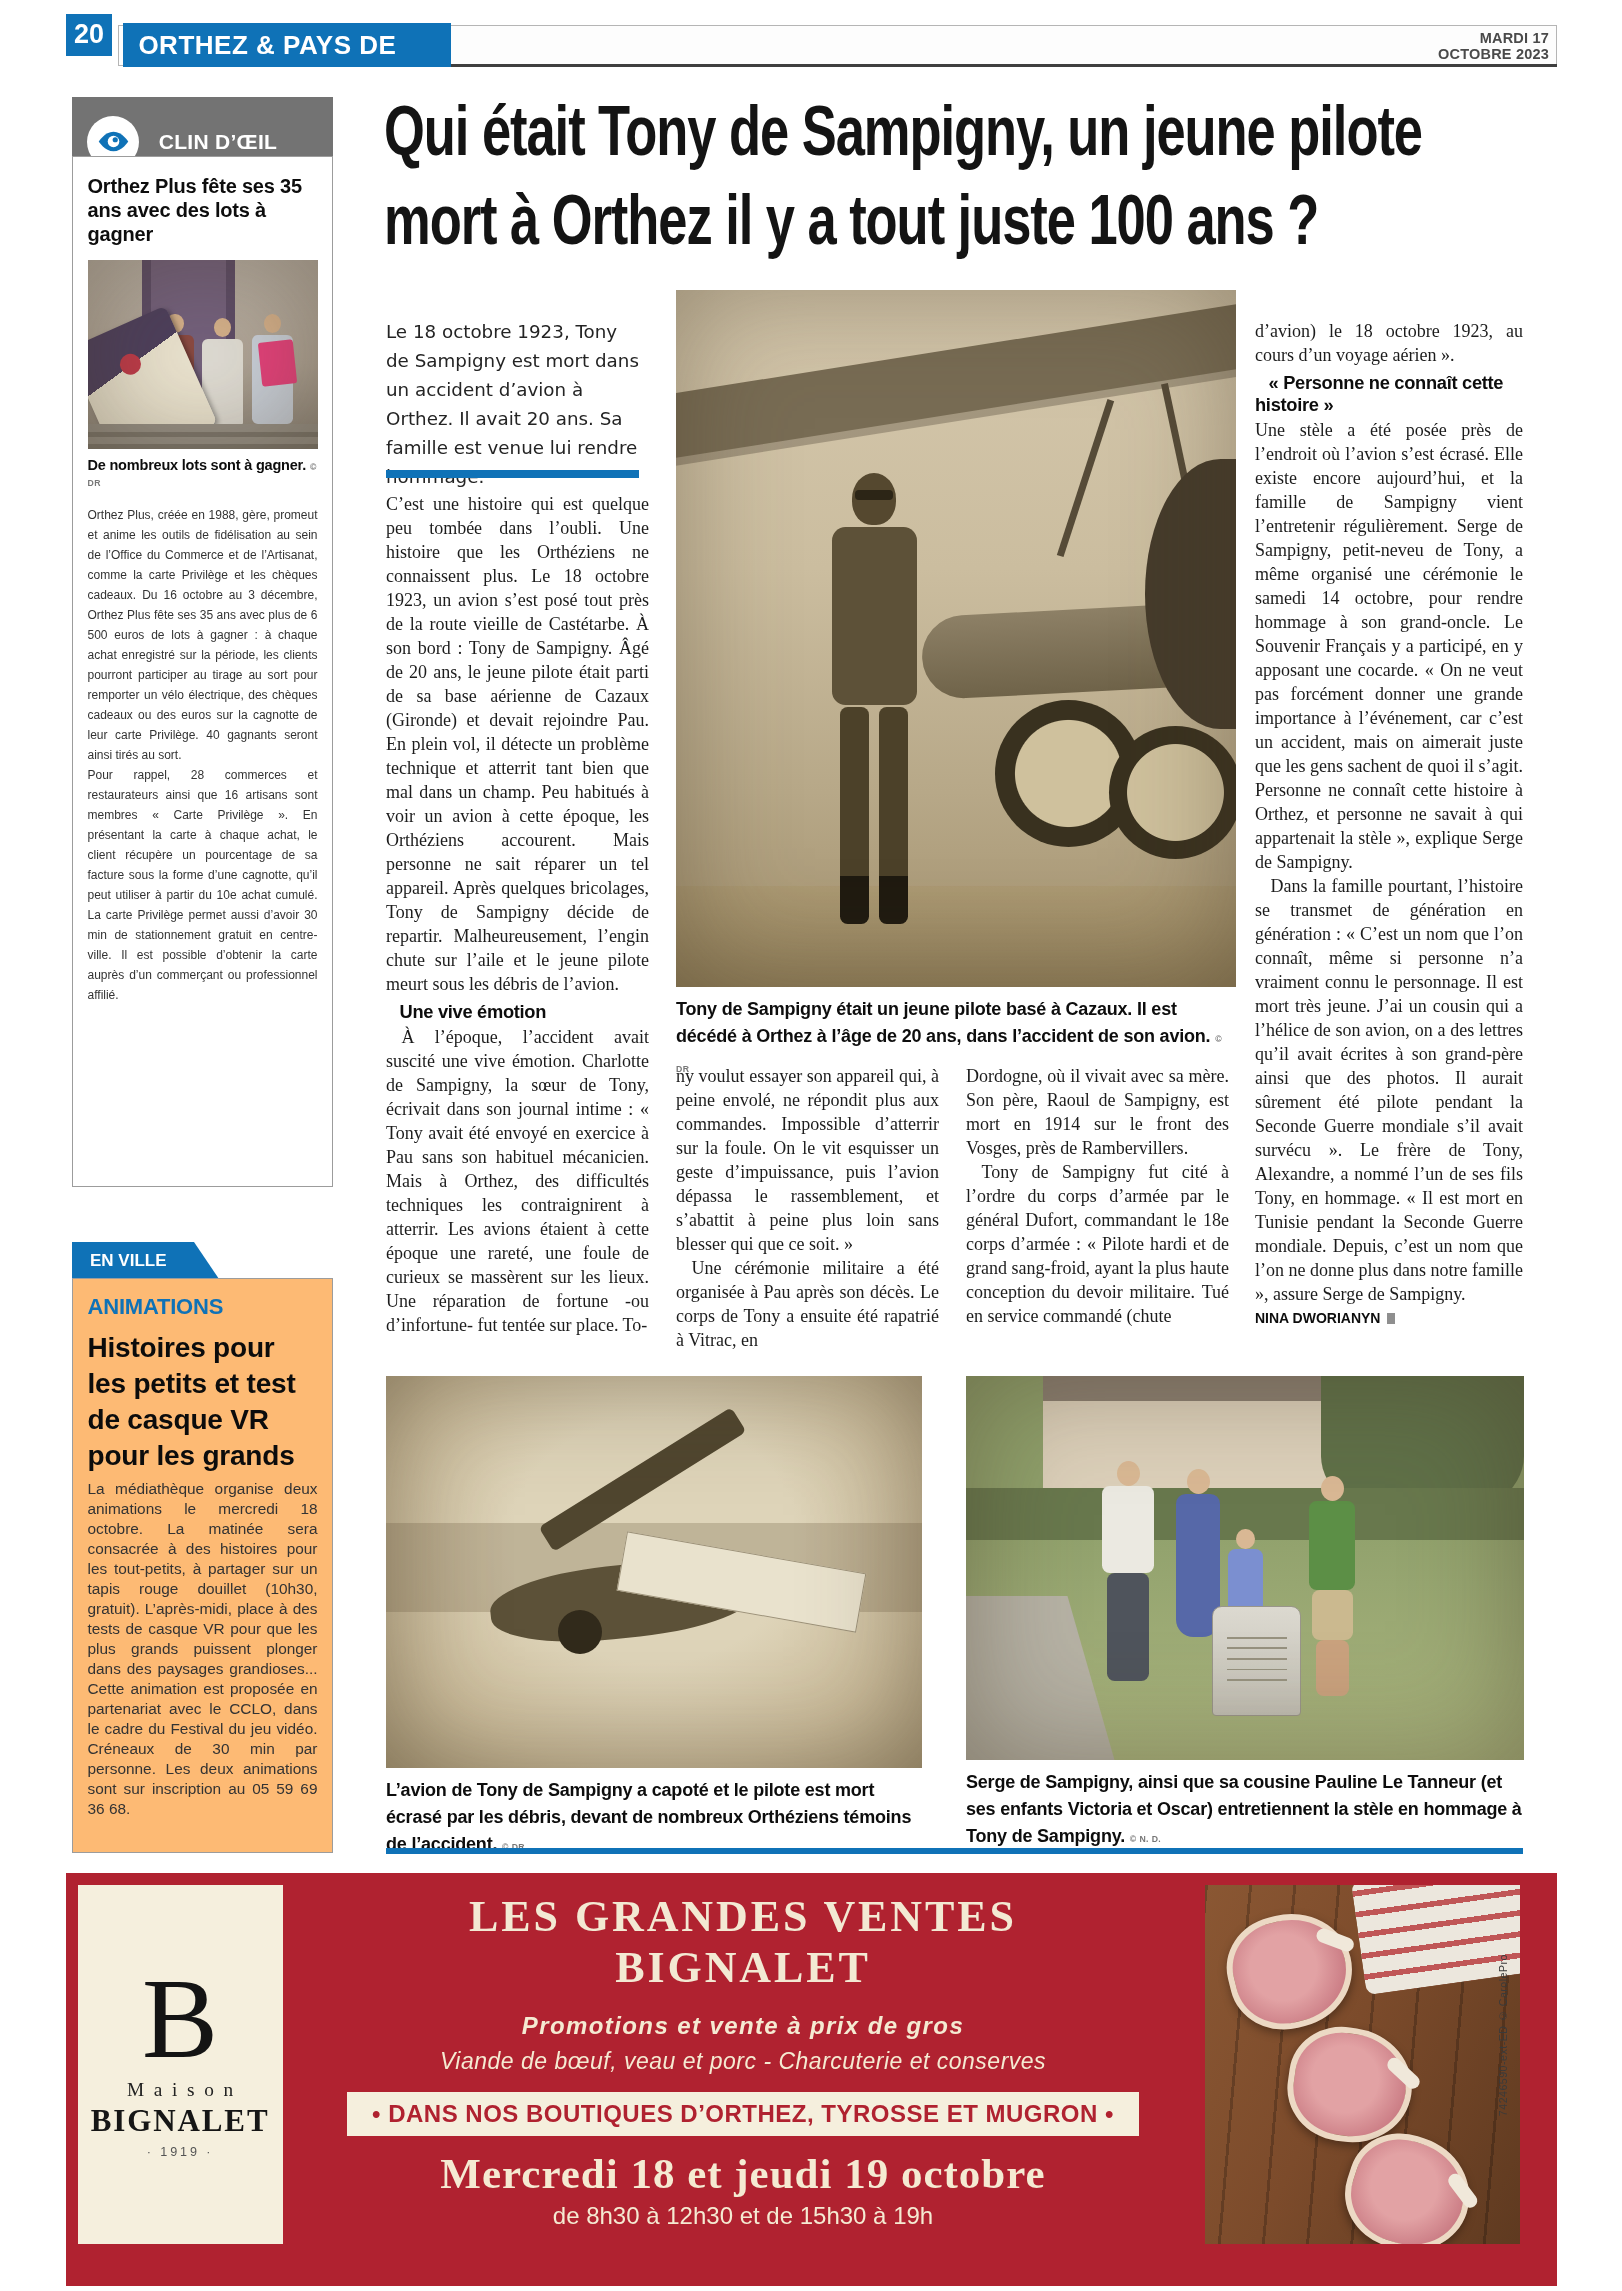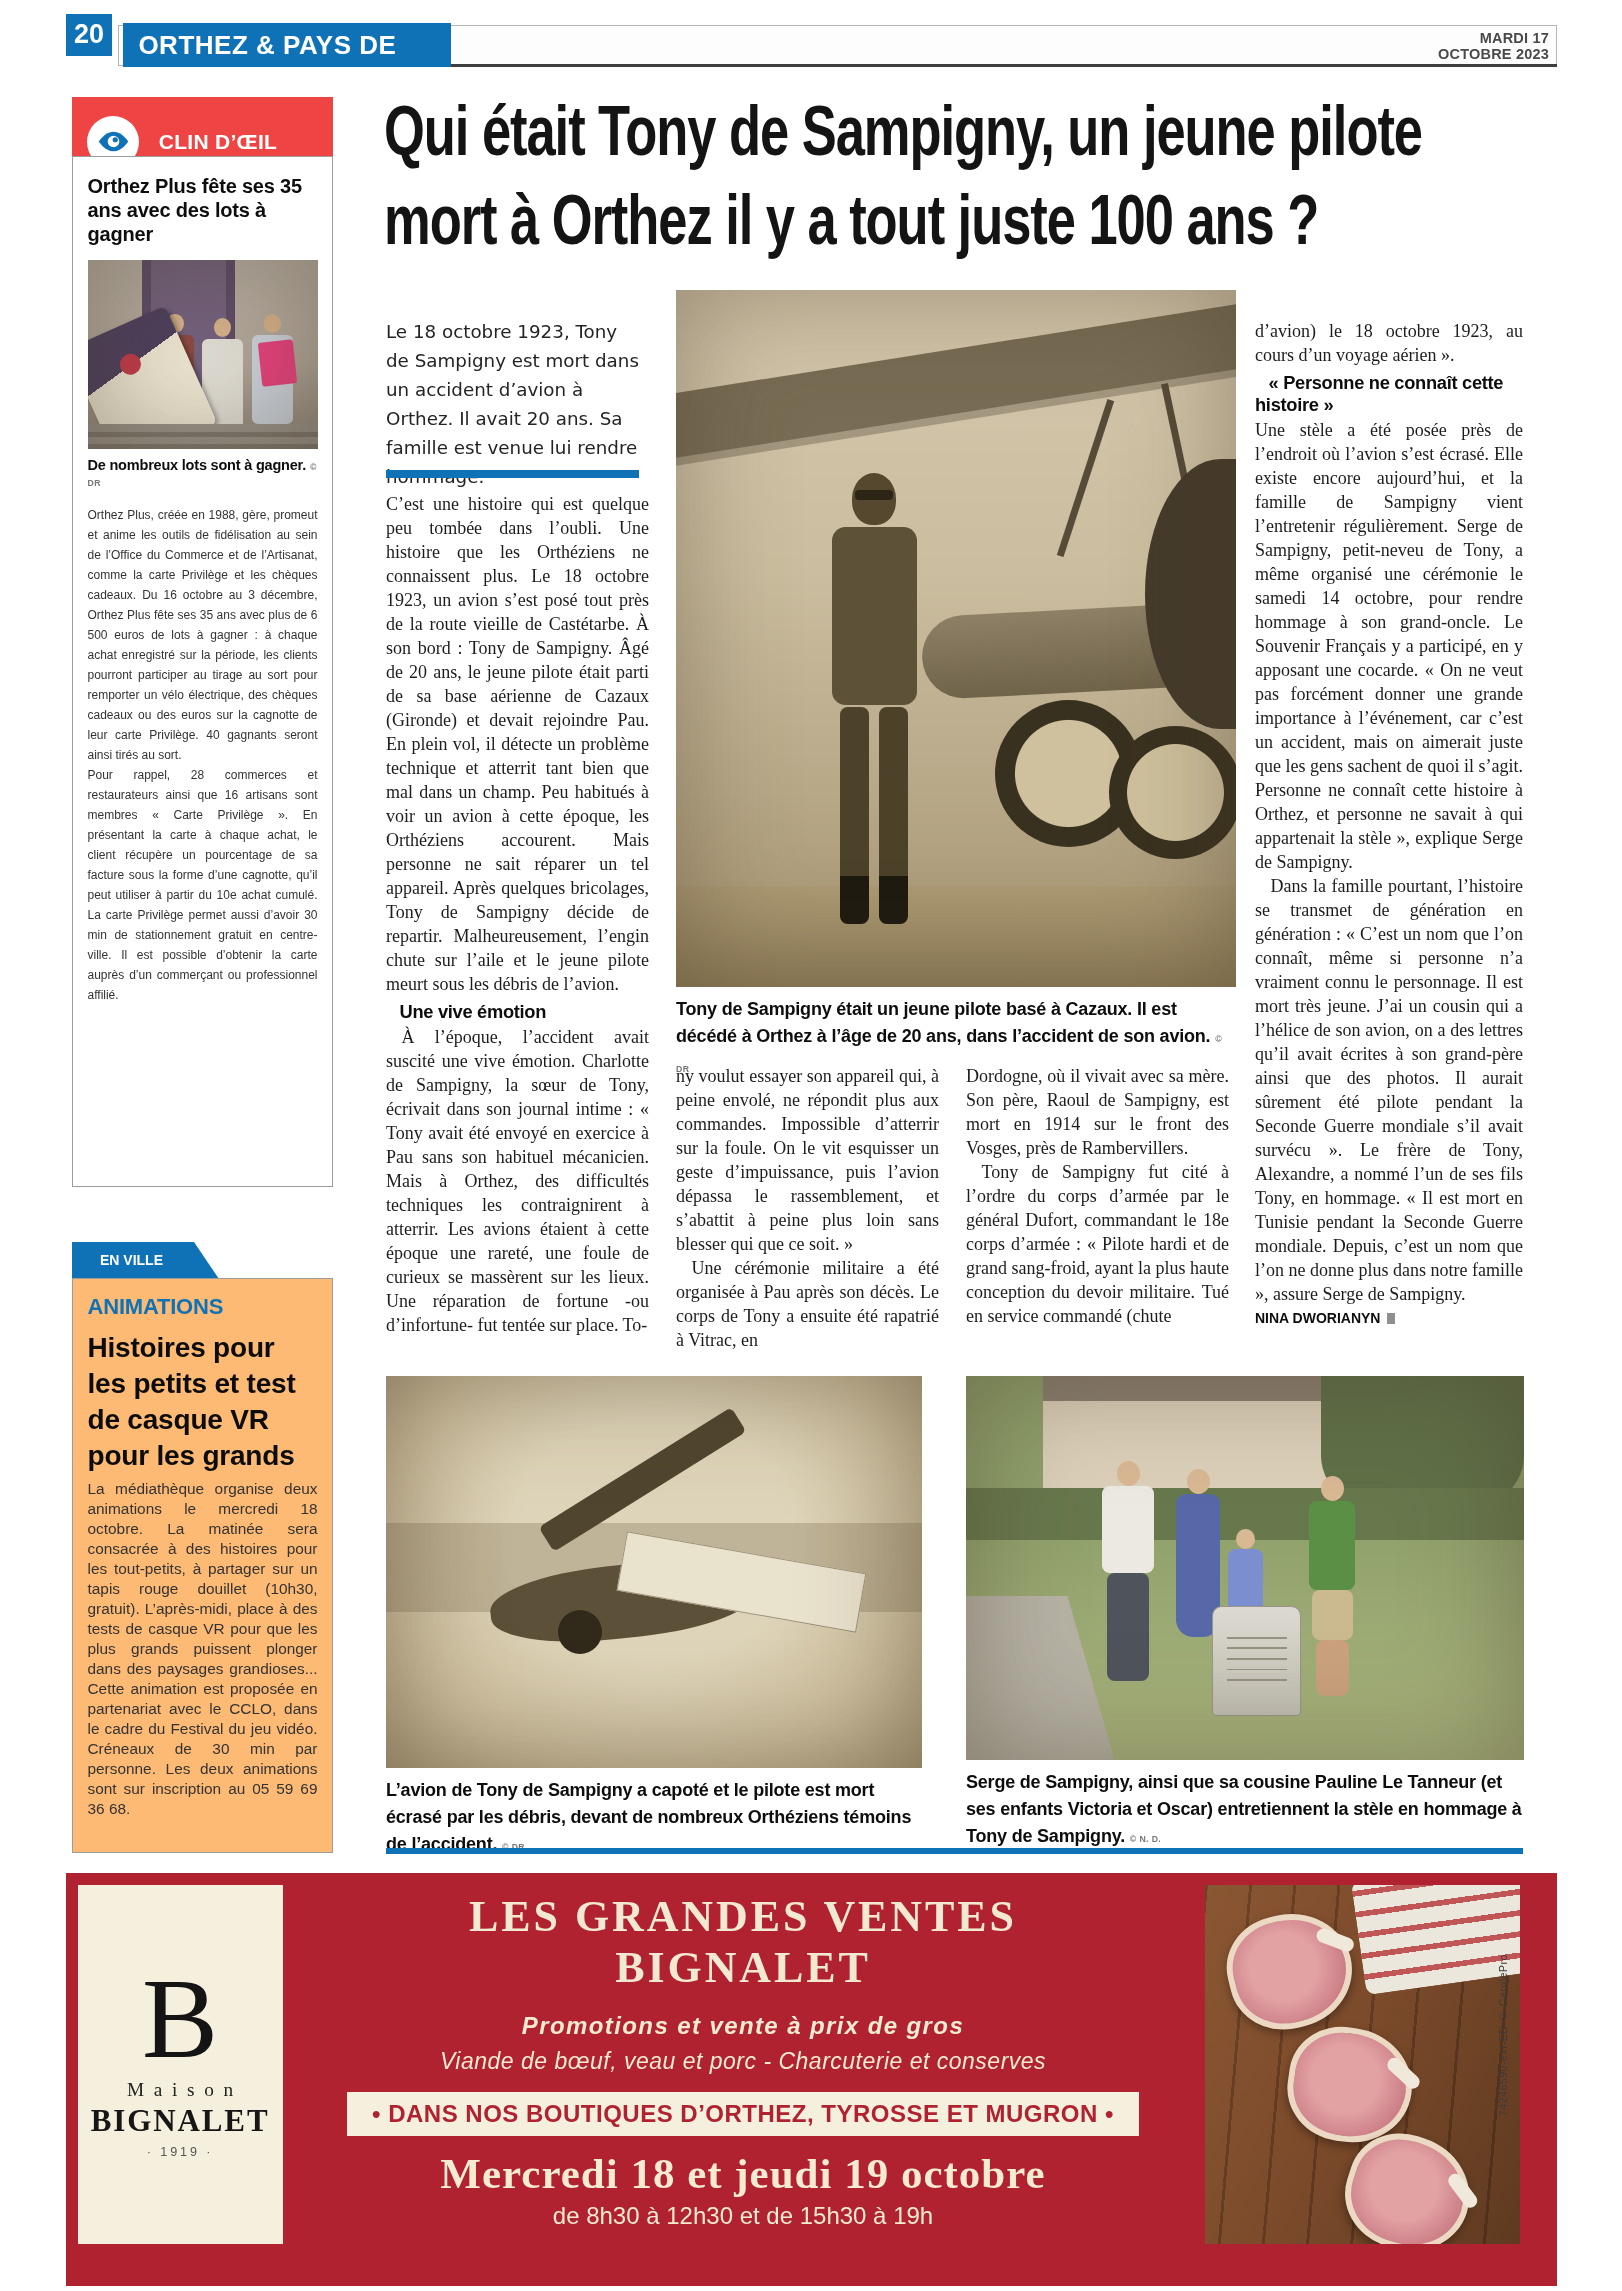--- a/index.html
+++ b/index.html
@@ -11,35 +11,35 @@
   .page-num { left:66px; top:13.5px; width:46px; height:42px; background:#0f72b7; color:#fff;
     font-weight:bold; font-size:27px; display:flex; align-items:center; justify-content:center; }
   .header-strip { left:118px; top:25px; width:1439px; height:41px; border:1px solid #b5b5b5; background:#fdfdfd; }
   .section-box { left:123px; top:23px; width:328px; height:44px; background:#0f72b7; color:#fff;
     font-weight:bold; font-size:26px; line-height:44px; padding-left:15.4px; letter-spacing:0.5px; }
   .header-date { right:73px; top:30px; text-align:right; font-size:14.5px; line-height:16.4px;
     color:#4a4a4a; font-weight:bold; letter-spacing:0.2px; }
   .header-rule { left:451px; top:64px; width:1106px; height:2.9px; background:#3f3f3f; }
 
   
-  .sb-kicker { left:72px; top:97px; width:261px; height:89px; background:#ef4444;
+  .sb-kicker { left:72px; top:97px; width:261px; height:89px; background:#737373;
     display:flex; align-items:center; padding-left:15.4px; }
   .sb-kicker .circ { width:52px; height:52px; border-radius:50%; background:#fff;
     display:flex; align-items:center; justify-content:center; }
   .sb-kicker .lbl { color:#fff; font-weight:bold; font-size:21px; margin-left:19.3px; letter-spacing:0.3px; }
   .sb-box { left:72px; top:156px; width:261px; height:1031px; border:1px solid #9c9c9c;
     background:#fff; padding:15.4px 14.5px 9.7px; }
   .sb-headline { font-size:20px; font-weight:bold; line-height:24px; color:#0d0d0d; margin:1.9px 0 13.5px; letter-spacing:-0.2px; }
   .sb-photo { position:relative; width:100%; height:189px; overflow:hidden;
     background:linear-gradient(180deg,#bcb3a8 0,#b1a698 55%,#8f877c 100%); }
   .sb-caption { font-weight:bold; font-size:14.5px; margin:8.7px 0 15.4px; color:#0d0d0d; letter-spacing:-0.2px; }
   .credit { font-size:8.7px; color:#767676; font-weight:bold; letter-spacing:0.4px; }
   .sb-body p { font-size:12px; line-height:20px; text-align:justify; color:#333; margin:0; }
   .en-ville { left:72px; top:1242px; width:147px; height:37px; background:#0f72b7; color:#fff;
-    font-weight:bold; font-size:14px; line-height:37px; padding-left:28px; }
+    font-weight:bold; font-size:17px; line-height:37px; padding-left:18px; }
   .en-ville .notch { position:absolute; right:0; top:0; width:0; height:0;
     border-top:37px solid #fff; border-left:25px solid transparent; }
   .anim-box { left:72px; top:1278px; width:261px; height:575px; border:1px solid #9c9c9c; padding:13.5px 14.5px; background:#fdba74; }
   .anim-kicker { color:#0f72b7; font-weight:bold; font-size:22px; margin:1.9px 0 9.7px; letter-spacing:-0.2px; }
   .anim-headline { font-size:28px; font-weight:bold; line-height:36px; color:#0c0c0c; margin:0 0 4.8px; letter-spacing:-0.2px; }
   .anim-body { font-size:15.4px; line-height:20px; text-align:justify; color:#333; }
 
   
   .headline { left:384px; top:87px; width:1564px; transform:scaleX(.75); transform-origin:left top;
     font-weight:800; font-size:70px; line-height:89px; color:#141414; letter-spacing:-1.4px; }

